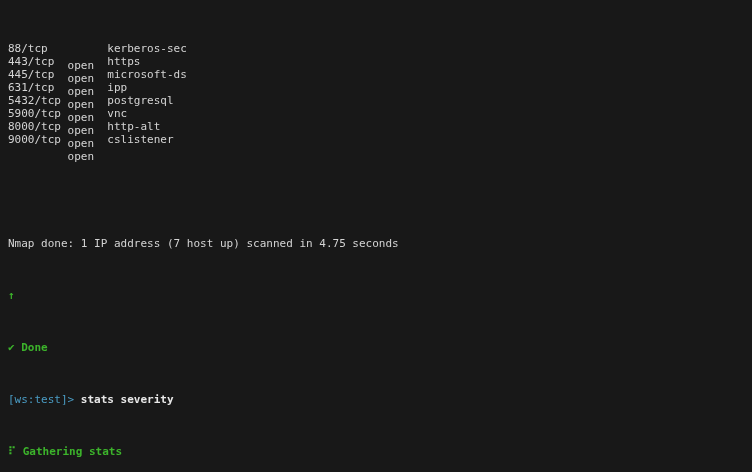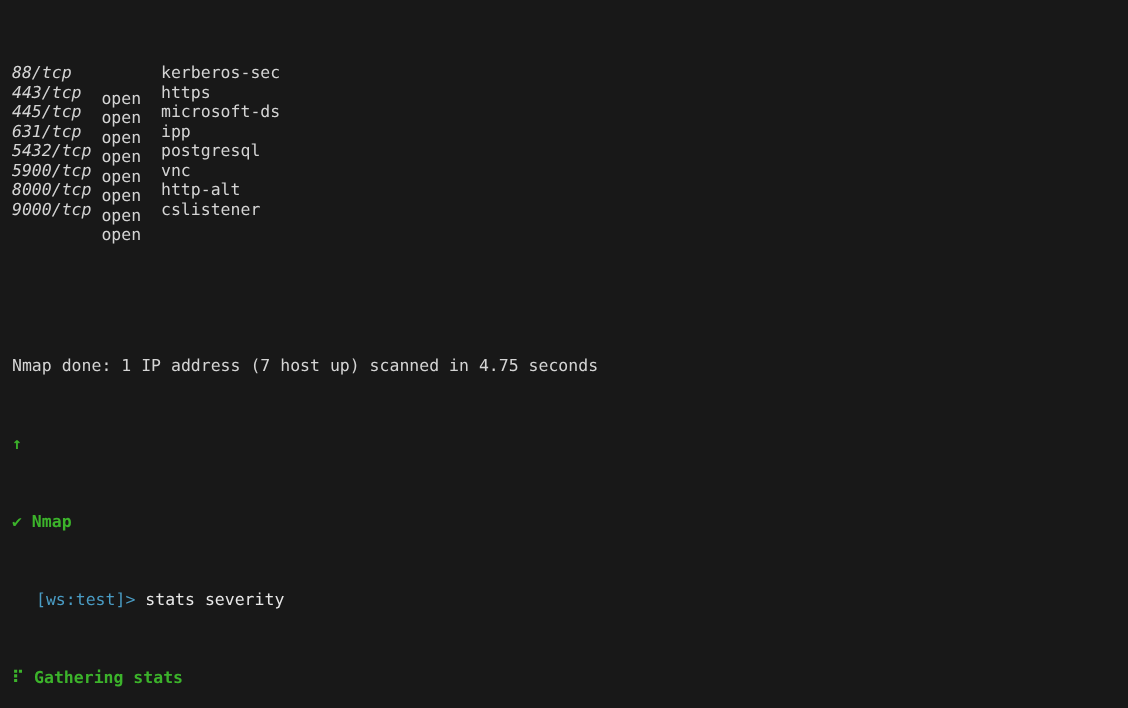--- a/index.html
+++ b/index.html
@@ -10,40 +10,40 @@
     background:#181818;
     color:#d4d4d4;
     font-family:"DejaVu Sans Mono",monospace;
     font-size:11px;line-height:13px;
     padding:3px 8px 0 8px;
     overflow:hidden;
     white-space:pre;
   }
   .line{height:13px;display:flex;align-items:center;white-space:pre;}
   .blank{height:13px;}
-  .port-col{display:inline-block;width:9ch;font-style:italic;}
+  .port-col{display:inline-block;width:9ch;}
   .state-col{display:inline-block;width:6ch;margin-top:34px;}
   .green{color:#3cb32b;font-weight:700;}
-  .prompt{color:#4a9cc4;margin-left:16px;}
-  .cmd{color:#e8e8e8;font-weight:400;}
+  .prompt{color:#4a9cc4;}
+  .cmd{color:#e8e8e8;font-weight:700;}
 </style>
 </head>
 <body>
 
 <div class="terminal">
 
   <div id="port-lines"><div class="line"><span class="port-col">88/tcp</span><span class="state-col">open</span><span>kerberos-sec</span></div><div class="line"><span class="port-col">443/tcp</span><span class="state-col">open</span><span>https</span></div><div class="line"><span class="port-col">445/tcp</span><span class="state-col">open</span><span>microsoft-ds</span></div><div class="line"><span class="port-col">631/tcp</span><span class="state-col">open</span><span>ipp</span></div><div class="line"><span class="port-col">5432/tcp</span><span class="state-col">open</span><span>postgresql</span></div><div class="line"><span class="port-col">5900/tcp</span><span class="state-col">open</span><span>vnc</span></div><div class="line"><span class="port-col">8000/tcp</span><span class="state-col">open</span><span>http-alt</span></div><div class="line"><span class="port-col">9000/tcp</span><span class="state-col">open</span><span>cslistener</span></div></div>
 
   <div class="blank"></div>
 
   <div class="line"><span>Nmap done: 1 IP address (7 host up) scanned in 4.75 seconds</span></div>
 
   <div class="line green"><span>↑</span></div>
 
-  <div class="line green"><span>✔</span><span> Nmap</span></div>
+  <div class="line green"><span>✔</span><span> Done</span></div>
 
   <div class="line"><span class="prompt">[ws:test]&gt;</span><span class="cmd"> stats severity</span></div>
 
   <div class="line green"><span>⠏</span><span> Gathering stats</span></div>
 
   
 
   
 
   

